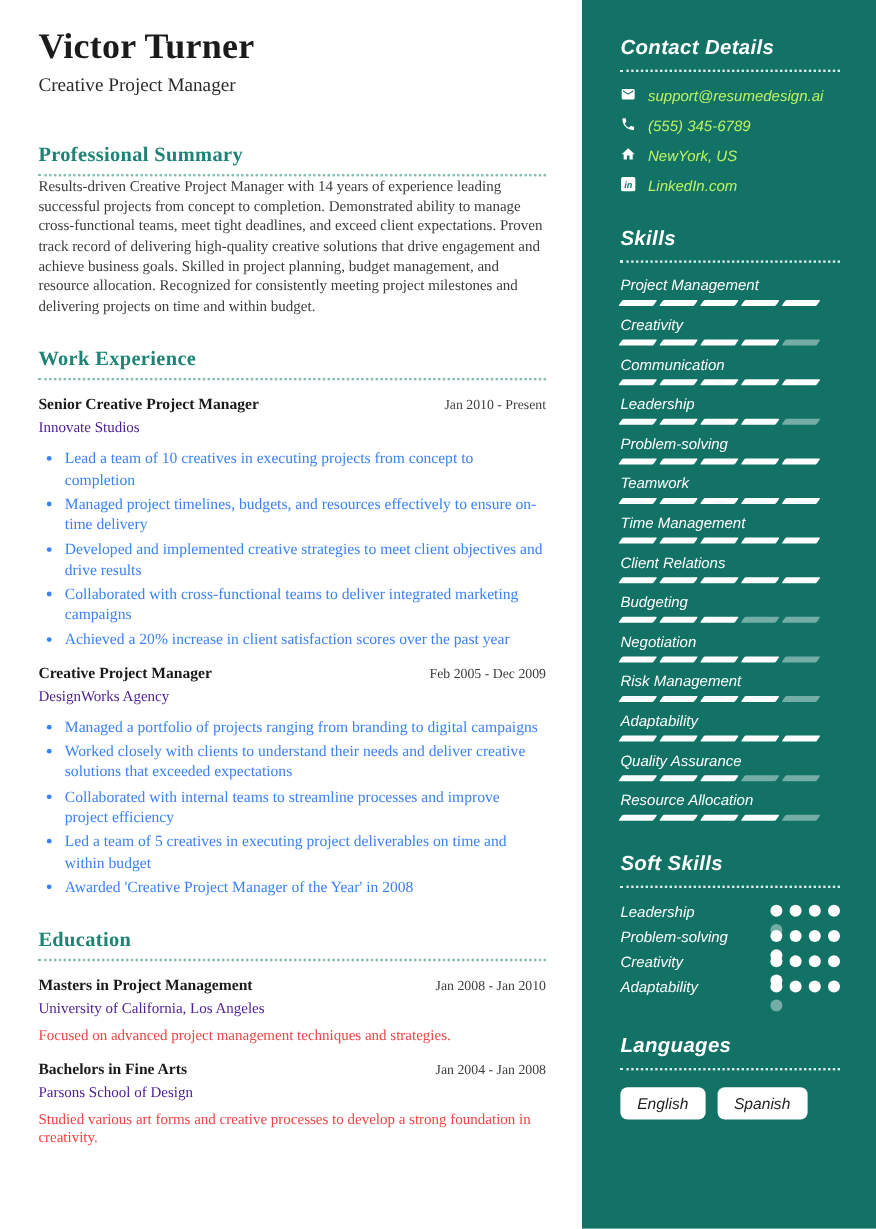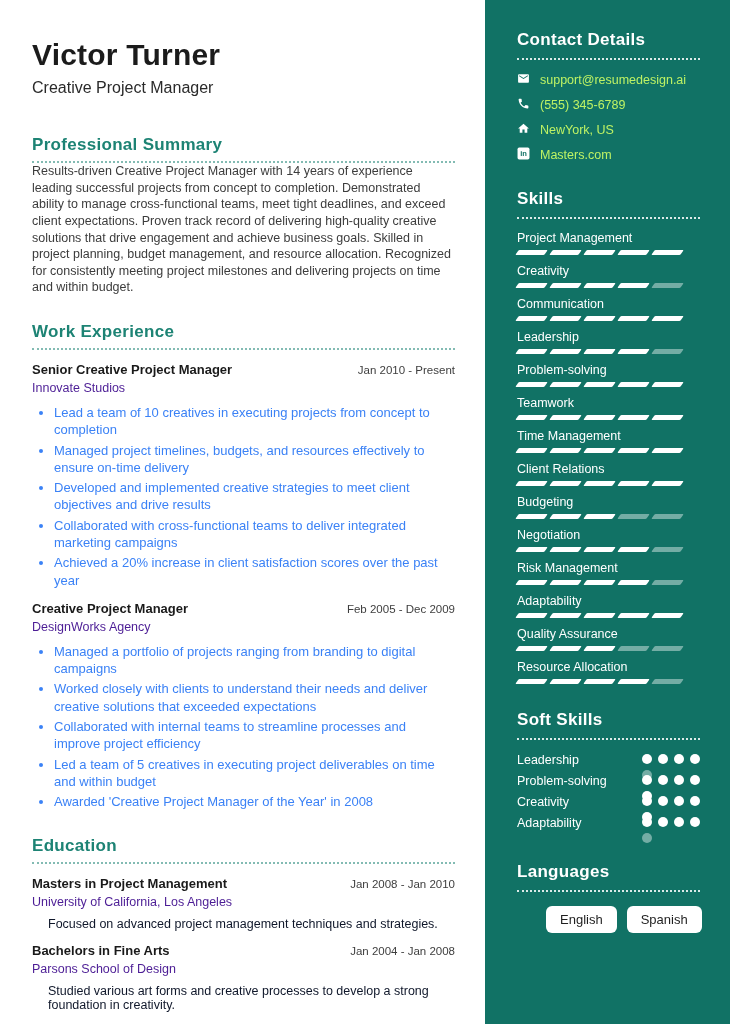--- a/index.html
+++ b/index.html
@@ -10,62 +10,63 @@
   *{box-sizing:border-box;margin:0;padding:0;}
   html,body{width:730px;height:1024px;}
   body{
     font-family:"Liberation Sans","DejaVu Sans",sans-serif;
     background:#ffffff;color:var(--text);
     overflow:hidden;
   }
   .page{display:flex;width:730px;height:1024px;background:#fff;}
 
   
-  .left{flex:1;padding:38px 30px 0 32px;min-width:0;}
+  .left{flex:1;padding:22px 30px 0 32px;min-width:0;font-family:Liberation Serif, serif;}
   h1.name{font-size:30px;font-weight:700;color:#1b1b1b;letter-spacing:.2px;}
   .role{font-size:16px;color:#2a2a2a;margin-top:7px;}
   h2.sec{
     color:var(--accent);font-size:17px;font-weight:700;letter-spacing:.3px;
     border-bottom:2px dotted rgba(29,131,116,.55);
     padding-bottom:6px;margin-top:26px;
   }
   h2.sec.first{margin-top:38px;}
   p.summary{font-size:12.5px;line-height:1.33;margin-top:0;color:#3c3c3c;}
   .job-head{display:flex;justify-content:space-between;align-items:baseline;margin-top:12px;gap:7px;}
   .job-title{font-size:13px;font-weight:700;color:#1a1a1a;}
   .job-dates{font-size:11.5px;color:#3e3e3e;white-space:nowrap;}
   .job-company{font-size:12.5px;color:#4c1d95;margin-top:4px;}
   ul.bullets{margin:9px 0 12px 0;padding-left:22px;}
   ul.bullets li{font-size:13px;line-height:1.33;color:#3b82f6;margin-bottom:3px;}
-  .edu-desc{font-size:12.5px;color:#0f172a;margin:8px 16px 12px;}
+  .edu-desc{font-size:12.5px;color:#ef4444;margin:8px 0 12px;}
 
   
   .sidebar{
     width:245px;flex:0 0 245px;background:var(--sidebar);color:#fff;
     padding:30px 30px 0 32px;
+    font-style:italic;
   }
   h3.side-sec{
     font-size:17px;font-weight:700;letter-spacing:.3px;color:#fff;
     border-bottom:2px dotted rgba(255,255,255,.85);
     padding-bottom:8px;margin-bottom:12px;
   }
   .side-block{margin-bottom:26px;}
   .contact-row{display:flex;align-items:center;gap:10px;margin-bottom:9px;font-size:12.5px;color:#bef264;}
   .contact-row svg{flex:0 0 13px;}
   .skill{margin-bottom:9px;}
   .skill-label{font-size:12.5px;margin-bottom:5px;}
   .bar{display:flex;gap:5px;}
   .seg{width:29px;height:5px;background:#fff;border-radius:1px;transform:skewX(-35deg);}
   .seg.faded{background:rgba(255,255,255,.42);}
   .soft-row{display:flex;align-items:flex-start;height:21px;overflow:visible;}
   .soft-label{flex:1;font-size:12.5px;padding-top:1px;}
   .dots{display:flex;flex-wrap:wrap;width:58px;column-gap:6px;row-gap:6px;height:10px;overflow:visible;align-content:flex-start;margin-top:2px;}
   .dot{width:10px;height:10px;border-radius:50%;background:#fff;}
   .dot.faded{background:rgba(255,255,255,.42);}
-  .chips{display:flex;gap:10px;margin-top:14px;margin-left:29px;}
+  .chips{display:flex;gap:10px;margin-top:14px;}
   .chip{background:#fff;color:#1f1f1f;font-size:13px;padding:6px 14px;border-radius:6px;}
 </style>
 </head>
 <body>
 
 <div class="page">
 
   <div class="left">
     <h1 class="name">Victor Turner</h1>
     <div class="role">Creative Project Manager</div>
@@ -138,21 +139,21 @@
             <span><svg width="13" height="13" viewBox="0 0 24 24" fill="#fff">
                 <path d="M10 20v-6h4v6h5v-8h3L12 3 2 12h3v8z"></path>
               </svg></span>
             <span>NewYork, US</span>
           </div>
           <div class="contact-row">
             <span><svg width="13" height="13" viewBox="0 0 24 24">
                 <rect x="1" y="1" width="22" height="22" rx="3" fill="#fff"></rect>
                 <text x="12" y="17.5" font-size="14" font-weight="bold" fill="#117265" text-anchor="middle" font-family="sans-serif">in</text>
               </svg></span>
-            <span>Masters.com</span>
+            <span>LinkedIn.com</span>
           </div>
         </div>
     </div>
 
     <div class="side-block">
       <h3 class="side-sec">Skills</h3>
       <div id="skills">
           <div class="skill">
             <div class="skill-label">Project Management</div>
             <div class="bar">

